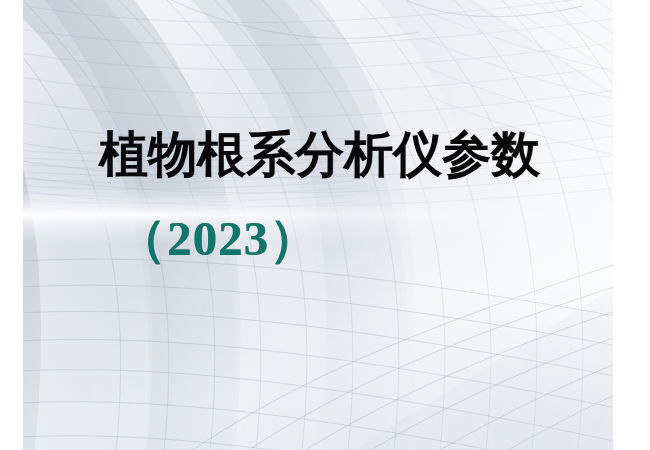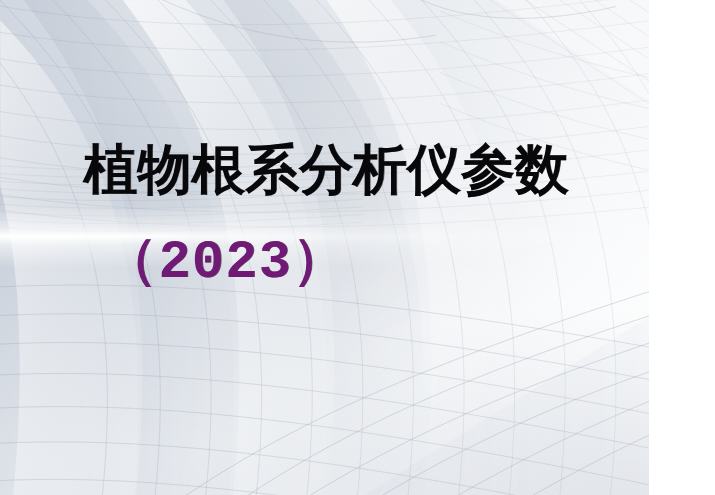--- a/index.html
+++ b/index.html
@@ -13,20 +13,21 @@
   }
 
   
   #title-card {
     position: relative;
     width: 590px;
     height: 450px;
     overflow: hidden;
     background: #e8ebef;
     user-select: none;
+    margin-left: 23px;
   }
 
   
   .bg-layer {
     position: absolute;
     top: 0; left: 0;
     width: 650px;
     height: 450px;
     pointer-events: none;
   }
@@ -87,26 +88,26 @@
     letter-spacing: 0px;
     color: #08080a;
     white-space: nowrap;
     text-shadow: 0.5px 0 0 rgba(10,10,12,0.55);
   }
   .subline {
     position: absolute;
     left: 94px;
     top: 208px;
     margin: 0;
-    font-family: Liberation Mono, monospace;
+    font-family: Liberation Serif, serif;
     font-weight: 700;
     font-size: 49px;
     line-height: 62px;
     letter-spacing: 1px;
-    color: #701a75;
+    color: #0f766e;
     white-space: nowrap;
     text-shadow: 0.5px 0 0 rgba(10,10,12,0.55);
   }
 </style>
 </head>
 <body>
 
 <div id="title-card">
 
   <div class="bg-layer bg-wash-a"></div>

